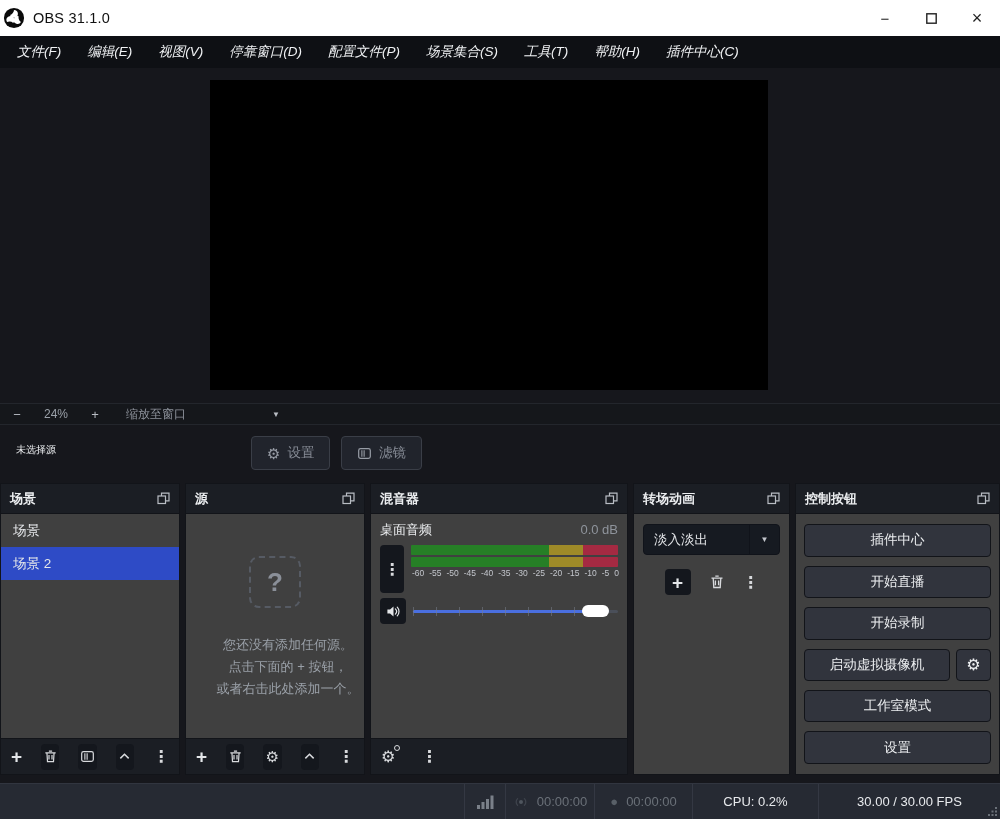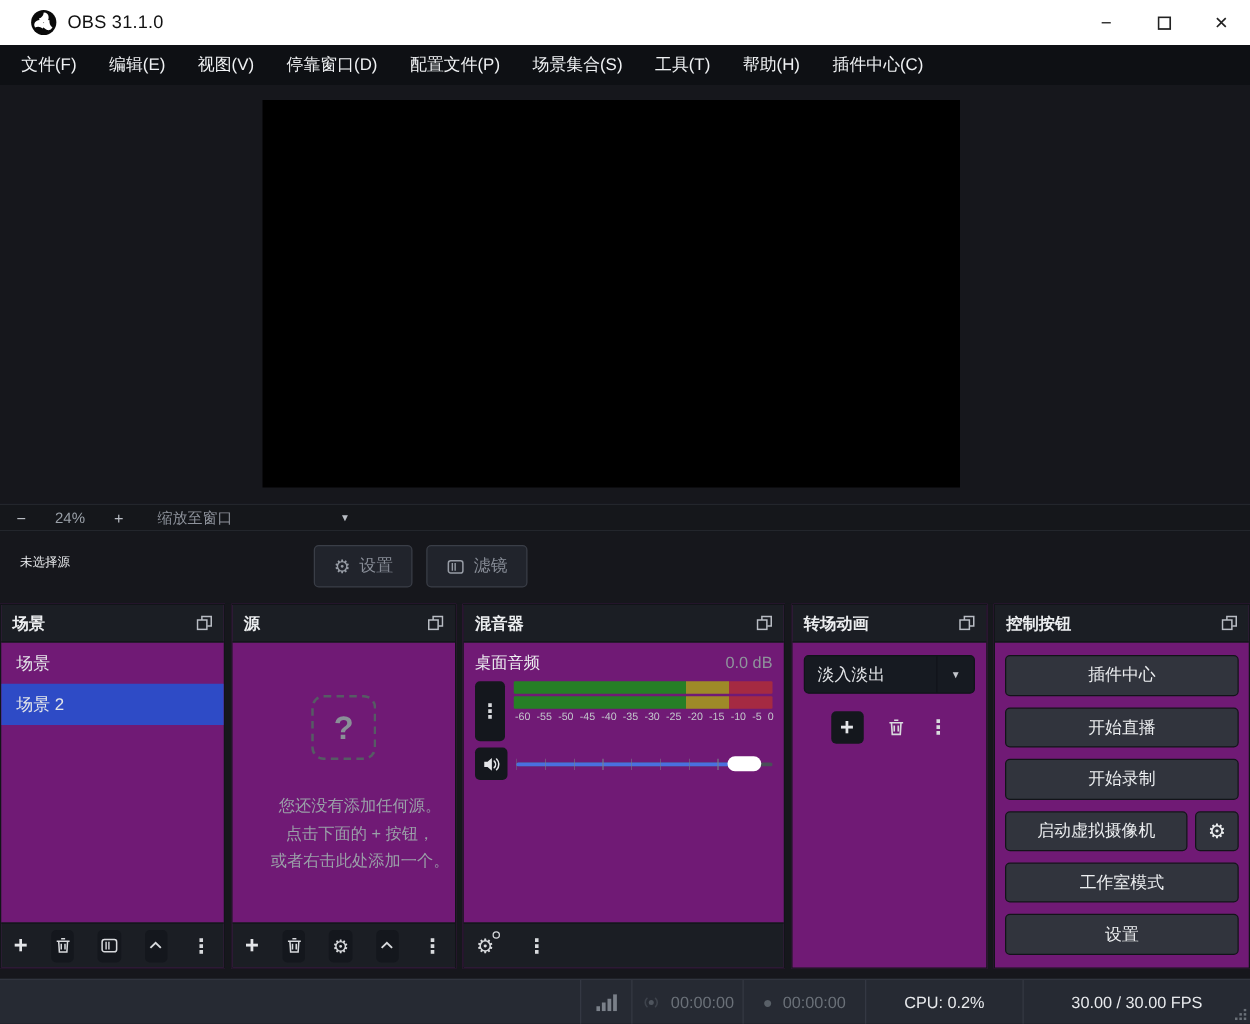--- a/index.html
+++ b/index.html
@@ -1,50 +1,50 @@
 <!DOCTYPE html>
 <html><head>
 <meta charset="utf-8">
 <style>
   * { margin:0; padding:0; box-sizing:border-box; }
   html,body { width:1000px; height:819px; }
   body { font-family:"Liberation Sans","DejaVu Sans",sans-serif; background:#16171c; color:#e8eaed; overflow:hidden; }
   #app { position:relative; width:1000px; height:819px; background:#16171c; }
 
   
-  .titlebar { position:absolute; top:0; left:0; width:1000px; height:36px; background:#ffffff; color:#000; display:flex; align-items:center; padding-left:24px; }
+  .titlebar { position:absolute; top:0; left:0; width:1000px; height:36px; background:#ffffff; color:#000; display:flex; align-items:center; padding-left:3px; }
   .obs-logo { width:22px; height:22px; margin-right:8px; }
   .title-text { font-size:14.5px; color:#111; letter-spacing:.2px; }
   .win-controls { margin-left:auto; display:flex; height:36px; }
   .win-btn { width:46px; height:36px; display:flex; align-items:center; justify-content:center; color:#222; font-size:15px; cursor:default; }
   .win-btn svg { display:block; }
 
   
   .menubar { position:absolute; top:36px; left:0; width:1000px; height:32px; background:#0e1014; display:flex; align-items:center; padding-left:4px; }
-  .menu-item { padding:0 13px; font-size:13.5px; color:#f0f2f4; line-height:32px; }
+  .menu-item { padding:0 13px; font-size:13.5px; color:#f0f2f4; line-height:32px;font-style:italic; }
 
   
   .preview-region { position:absolute; top:68px; left:0; width:1000px; height:335px; background:#16171c; }
   .canvas { position:absolute; left:210px; top:12px; width:558px; height:310px; background:#000; }
   .zoombar { position:absolute; top:403px; left:0; width:1000px; height:22px; display:flex; align-items:center; font-size:12px; color:#9aa0a8; border-top:1px solid #23262c; border-bottom:1px solid #23262c; background:#15171b; }
   .zoom-btn { width:34px; text-align:center; color:#b9bdc4; font-size:13px; }
   .zoom-level { width:44px; text-align:center; color:#9aa0a8; }
   .scale-mode { margin-left:14px; color:#8d929b; }
   .scale-dd { margin-left:86px; font-size:8px; color:#b9bdc4; }
 
   
   .source-toolbar { position:absolute; top:425px; left:0; width:1000px; height:58px; background:#16171c; }
   .no-source { position:absolute; left:16px; top:18px; font-size:10px; color:#eceef0; }
   .tb-btn { position:absolute; top:11px; height:34px; display:flex; align-items:center; gap:7px; padding:0 15px; background:#21242c; border:1px solid #3a3e47; border-radius:4px; color:#878c96; font-size:13.5px; }
   .tb-btn .g-ico { font-size:15px; color:#979ca5; line-height:1; }
   .tb-props { left:251px; }
   .tb-filters { left:341px; }
 
   
-  .panel { position:absolute; top:483px; height:292px; background:#701a75; border:1px solid #121419; display:flex; flex-direction:column; }
+  .panel { position:absolute; top:483px; height:292px; background:#404040; border:1px solid #121419; display:flex; flex-direction:column; }
   .panel-scenes { left:0; width:180px; }
   .panel-sources { left:185px; width:180px; }
   .panel-mixer { left:370px; width:258px; }
   .panel-transitions { left:633px; width:157px; }
   .panel-controls { left:795px; width:205px; }
   .panel-header { height:30px; min-height:30px; background:#1b1e24; display:flex; align-items:center; padding:0 9px; border-bottom:1px solid #121419; }
   .panel-title { font-size:13px; font-weight:bold; color:#eceef0; }
   .popout { margin-left:auto; display:flex; }
   .panel-body { flex:1; position:relative; overflow:hidden; }
   .panel-footer { height:36px; min-height:36px; background:#1b1e24; border-top:1px solid #121419; display:flex; align-items:center; padding:0 10px; gap:19px; }

